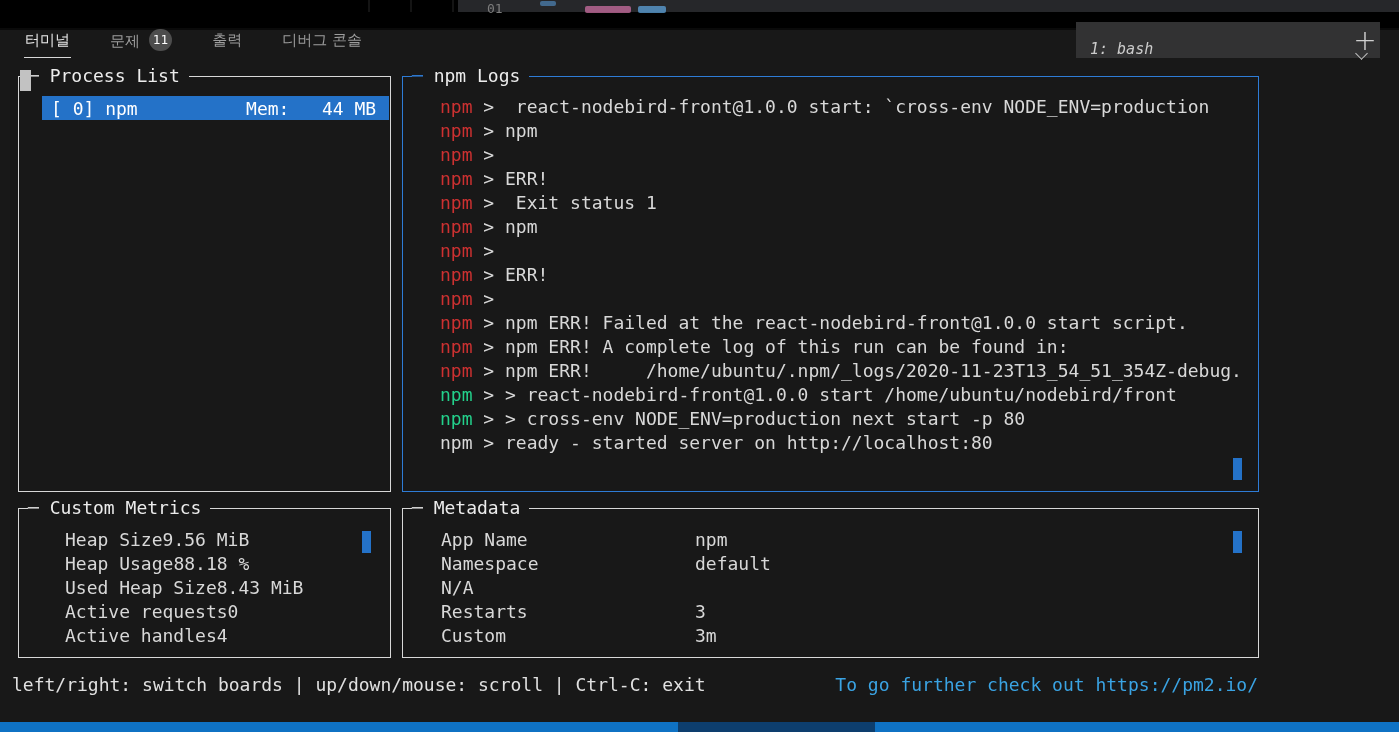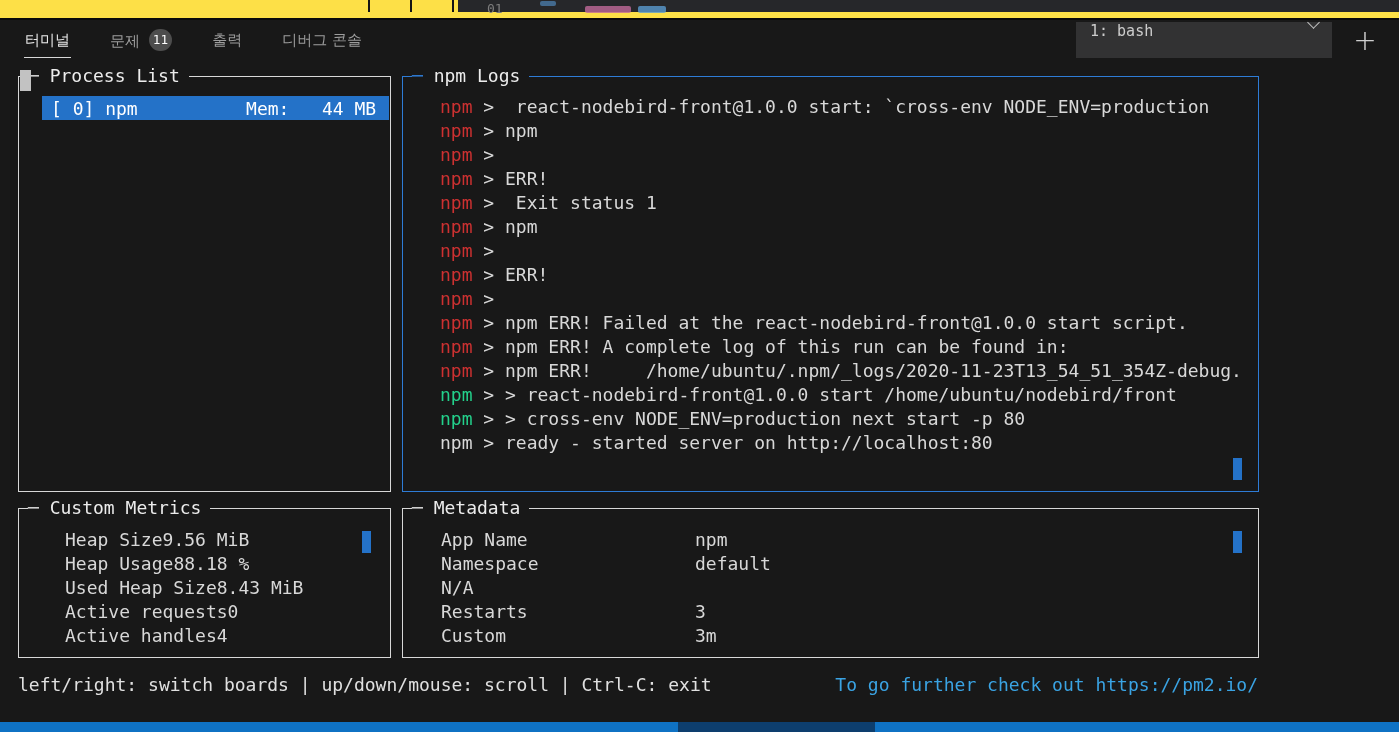--- a/index.html
+++ b/index.html
@@ -4,43 +4,43 @@
 <style>
   * { box-sizing: border-box; }
   html,body { margin:0; padding:0; background:#000; }
   .screen {
     position:relative; width:1399px; height:732px;
     background:#181818; overflow:hidden;
     font-family:"DejaVu Sans Mono", monospace;
   }
 
   
-  .editor-strip { position:absolute; top:0; left:0; width:1399px; height:20px; background:#fde047; overflow:hidden; }
+  .editor-strip { position:absolute; top:0; left:0; width:1399px; height:30px; background:#000000; overflow:hidden; }
   .editor-strip .lighter { position:absolute; left:458px; top:0; right:0; height:12px; background:#26272a; }
   .editor-strip .vline { position:absolute; top:0; width:2px; height:12px; background:#141414; }
   .editor-strip .seam { position:absolute; left:0; right:0; bottom:0; height:2px; background:#0a0a0a; }
   .editor-strip .linenum { position:absolute; left:487px; top:1px; font-size:13px; color:#7d7d7d; }
   .editor-strip .remnant { position:absolute; top:6px; height:7px; border-radius:2px; opacity:.8; }
 
   
   .tabbar {
     position:absolute; top:14px; left:0; width:1399px; height:54px;
     display:flex; align-items:center; padding:0 0 0 24px; gap:38px;
     font-family:"DejaVu Sans", sans-serif; font-size:15px; color:#9d9d9d;
   }
   .tab { display:flex; align-items:flex-end; gap:9px; padding:6px 1px 7px; cursor:pointer; border-bottom:1px solid transparent; }
   .tab.active { color:#e7e7e7; border-bottom-color:#d7d7d7; }
   .badge {
     background:#4d4d4d; color:#fff; border-radius:11px; min-width:22px; height:22px;
     display:flex; align-items:center; justify-content:center; font-size:12px; padding:0 4px;
   }
   .shell-select {
-    position:absolute; left:1076px; top:22px; width:256px; height:36px;
-    background:#323233; color:#cccccc; display:flex; align-items:flex-start;
-    padding:0 14px; font-size:15px; cursor:pointer;
+    position:absolute; left:1076px; top:22px; width:304px; height:36px;
+    background:#323233; color:#cccccc; display:flex; align-items:flex-end;
+    padding:0 14px; font-size:15px; cursor:pointer;font-style:italic;
   }
   .shell-select .chev {
     margin-left:auto; width:9px; height:9px; margin-top:-4px;
     border-right:1.6px solid #c5c5c5; border-bottom:1.6px solid #c5c5c5; transform:rotate(45deg);
   }
   .new-term {
     position:absolute; left:1348px; top:24px; width:34px; height:34px;
     display:flex; align-items:center; justify-content:center;
     color:#cfcfcf; font-size:28px; font-weight:200; cursor:pointer;
     font-family:"DejaVu Sans", sans-serif; line-height:1;
@@ -68,21 +68,21 @@
   .log-line { height:24px; white-space:pre; color:#d8d8d8; overflow:hidden; }
   .log-line .log-prefix { color:#cd3131; }
 
   .kv-rows { padding:20px 0 0 0; }
   .metric-row { display:flex; height:24px; white-space:pre; padding:0 28px 0 24px; }
   .meta-row { display:flex; height:24px; white-space:pre; padding-left:16px; }
   .meta-row .meta-label { width:254px; }
 
   .thumb { position:absolute; width:9px; height:22px; background:#2472c8; }
 
-  .pm2-help { position:absolute; left:18px; top:606px; white-space:pre; color:#e0e0e0; }
+  .pm2-help { position:absolute; left:12px; top:606px; white-space:pre; color:#e0e0e0; }
   .pm2-link { position:absolute; right:141px; top:606px; white-space:pre; color:#3aa3e3; cursor:pointer;margin-left:15px; }
 
   
   .statusbar { position:absolute; left:0; bottom:0; width:1399px; height:10px; background:#0f72c4; }
   .statusbar .dark-seg { position:absolute; left:678px; top:0; width:197px; height:10px; background:#0d3e6e; }
 </style>
 </head>
 <body>
 
 <div class="screen">

